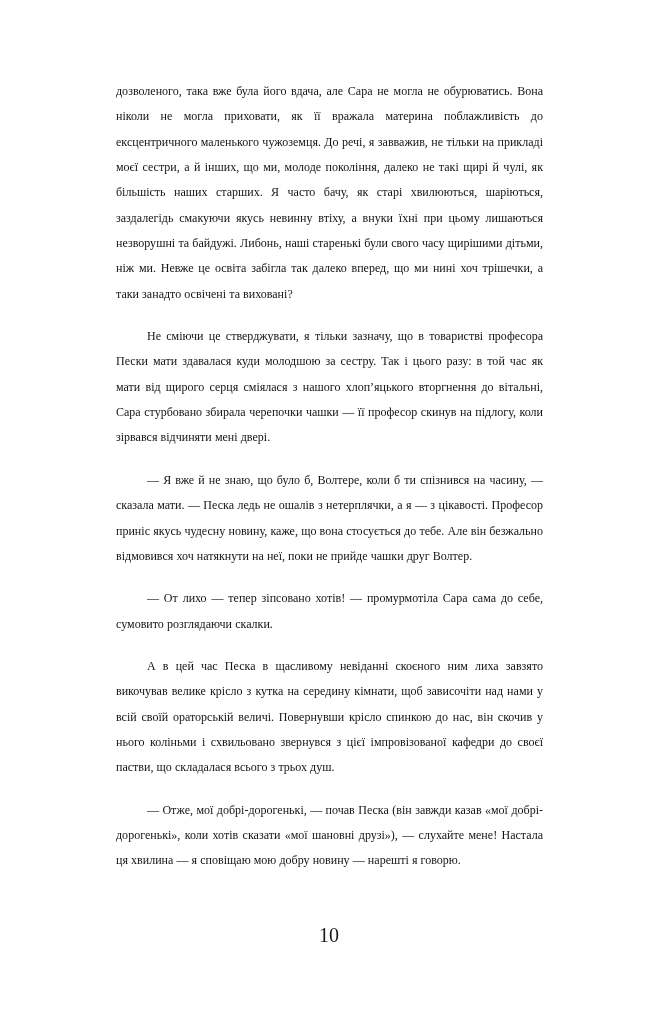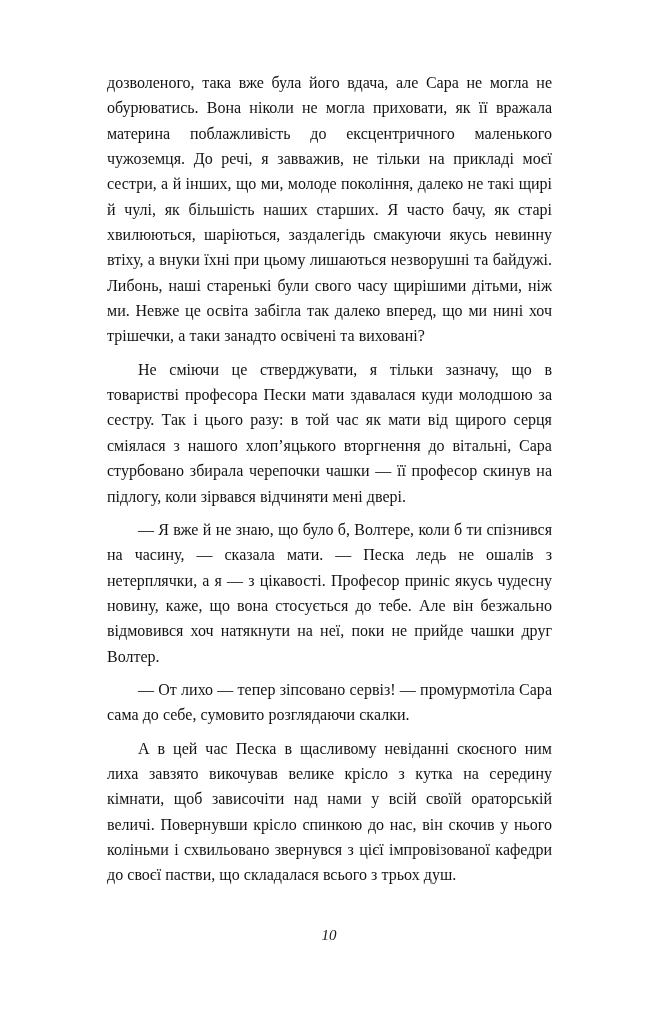--- a/index.html
+++ b/index.html
@@ -26,22 +26,22 @@
   }
 
   .text-block {
     position: absolute;
     left: 99px;
     top: 62px;
     width: 461px;
   }
 
   .para {
-    margin: 8px;
-    font-size: 16px;
+    margin: 17px;
+    font-size: 12px;
     line-height: 25.35px;
     text-align: justify;
     text-justify: inter-word;
     text-indent: 31px;
     hyphens: manual;
     -webkit-hyphens: manual;
     word-spacing: 0.1px;
     letter-spacing: 0.01px;
   }
 
@@ -49,39 +49,39 @@
     text-indent: 0;
   }
 
   .folio {
     position: absolute;
     left: 0;
     right: 0;
     top: 925px;
     text-align: center;
     font-family: "Liberation Serif", "DejaVu Serif", serif;
-    font-style: italic;
-    font-size: 15px;
+    font-size: 20px;
     line-height: 20px;
     color: #1a1a1a;
   }
 </style>
 </head>
 <body>
 
 <div class="page">
 
   <div class="text-block">
     <p class="para no-indent">дозволеного, така вже була його вдача, але Сара не могла не обурюватись. Вона ніколи не могла приховати, як її вражала материна поблажливість до ексцентричного маленького чужоземця. До речі, я завважив, не тільки на прикладі моєї сестри, а й інших, що ми, молоде покоління, далеко не такі щирі й чулі, як більшість наших старших. Я часто бачу, як старі хвилюються, шаріються, заздалегідь смакуючи якусь невинну втіху, а внуки їхні при цьому лишаються незворушні та байдужі. Либонь, наші старенькі були свого часу щирішими дітьми, ніж ми. Невже це освіта забігла так далеко вперед, що ми нині хоч трішечки, а таки занадто освічені та виховані?</p>
 
     <p class="para">Не сміючи це стверджувати, я тільки зазначу, що в товаристві професора Пески мати здавалася куди молодшою за сестру. Так і цього разу: в той час як мати від щирого серця сміялася з нашого хлоп’яцького вторгнення до вітальні, Сара стурбовано збирала черепочки чашки — її професор скинув на підлогу, коли зірвався відчиняти мені двері.</p>
 
     <p class="para">— Я вже й не знаю, що було б, Волтере, коли б ти спізнився на часину, — сказала мати. — Песка ледь не ошалів з нетерплячки, а я — з цікавості. Професор приніс якусь чудесну новину, каже, що вона стосується до тебе. Але він безжально відмовився хоч натякнути на неї, поки не прийде чашки друг Волтер.</p>
 
-    <p class="para">— От лихо — тепер зіпсовано сервіз! — промурмотіла Сара сама до себе, сумовито розглядаючи скалки.</p>
+    <p class="para">— От лихо — тепер зіпсовано хотів! — промурмотіла Сара сама до себе, сумовито розглядаючи скалки.</p>
 
     <p class="para">А в цей час Песка в щасливому невіданні скоєного ним лиха завзято викочував велике крісло з кутка на середину кімнати, щоб зависочіти над нами у всій своїй ораторській величі. Повернувши крісло спинкою до нас, він скочив у нього коліньми і схвильовано звернувся з цієї імпровізованої кафедри до своєї пастви, що складалася всього з трьох душ.</p>
 
+    <p class="para">— Отже, мої добрі-дорогенькі, — почав Песка (він завжди казав «мої добрі-дорогенькі», коли хотів сказати «мої шановні друзі»), — слухайте мене! Настала ця хвилина — я сповіщаю мою добру новину — нарешті я говорю.</p>
   </div>
 
   <div class="folio">10</div>
 
 </div>
 
 </body></html>

